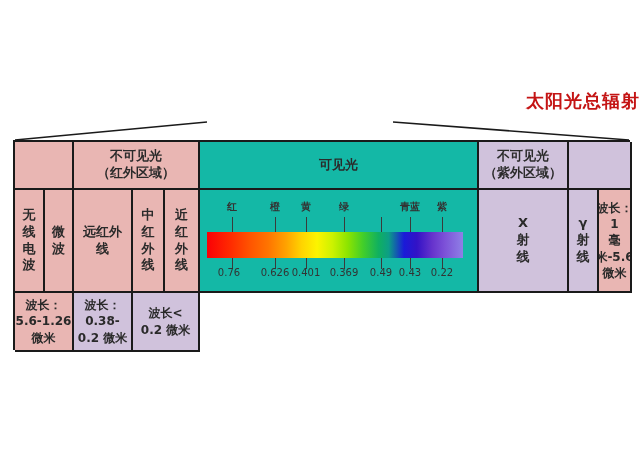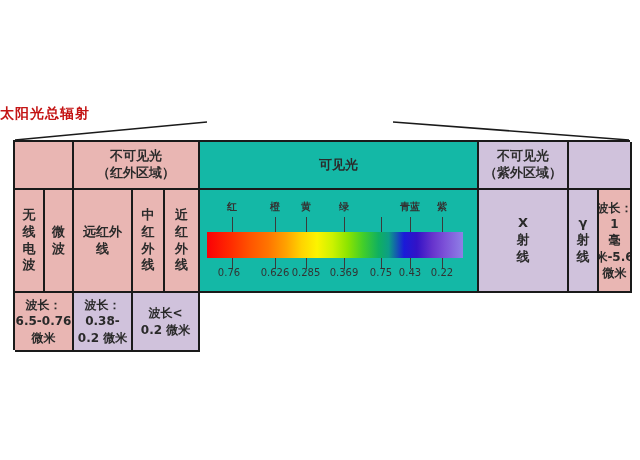--- a/index.html
+++ b/index.html
@@ -2,22 +2,22 @@
 <html><head>
 <meta charset="utf-8">
 <style>
   html,body{margin:0;padding:0;background:#fff;}
   .diagram{
     position:relative;width:640px;height:460px;background:#ffffff;
     font-family:"DejaVu Sans","Liberation Sans",sans-serif;overflow:hidden;
   }
   .roof{position:absolute;left:0;top:0;pointer-events:none;}
   .title{
-    position:absolute;left:0;top:105px;width:100%;text-align:left;
-    font-size:14px;font-weight:bold;color:#c41414;letter-spacing:1px;
+    position:absolute;left:0;top:89px;width:100%;text-align:right;
+    font-size:18px;font-weight:bold;color:#c41414;letter-spacing:1px;
   }
   .grid{
     position:absolute;left:13px;top:140px;width:617px;height:210px;
     display:grid;box-sizing:border-box;
     grid-template-columns:30px 29px 59px 32px 35px 279px 90px 30px 33px;
     grid-template-rows:48px 103px 59px;
     border-top:2px solid #1a1a1a;border-left:2px solid #1a1a1a;
   }
   .cell{
     box-sizing:border-box;border-right:2px solid #1a1a1a;border-bottom:2px solid #1a1a1a;
@@ -102,39 +102,39 @@
       <i class="spec-tick" style="left:106px"></i>
       <i class="spec-tick" style="left:144px"></i>
       <i class="spec-tick" style="left:181px"></i>
       <i class="spec-tick" style="left:210px"></i>
       <i class="spec-tick" style="left:242px"></i>
 
       <div class="spec-bar"></div>
 
       <span class="spec-num" style="left:29px">0.76</span>
       <span class="spec-num" style="left:75px">0.626</span>
-      <span class="spec-num" style="left:106px">0.285</span>
+      <span class="spec-num" style="left:106px">0.401</span>
       <span class="spec-num" style="left:144px">0.369</span>
-      <span class="spec-num" style="left:181px">0.75</span>
+      <span class="spec-num" style="left:181px">0.49</span>
       <span class="spec-num" style="left:210px">0.43</span>
       <span class="spec-num" style="left:242px">0.22</span>
     </div>
 
     <div class="cell purple">X
 射
 线</div>
     <div class="cell purple">γ
 射
 线</div>
 
     <div class="cell pink wl">波长：1
 毫米-5.6
 微米</div>
     <div class="cell pink span2 wl">波长：
-6.5-0.76
+5.6-1.26
 微米</div>
     <div class="cell purple wl">波长：0.38-
 0.2 微米</div>
     <div class="cell purple span2 wl">波长&lt;
 0.2 微米</div>
 
   </div>
 </div>
 
 </body></html>

